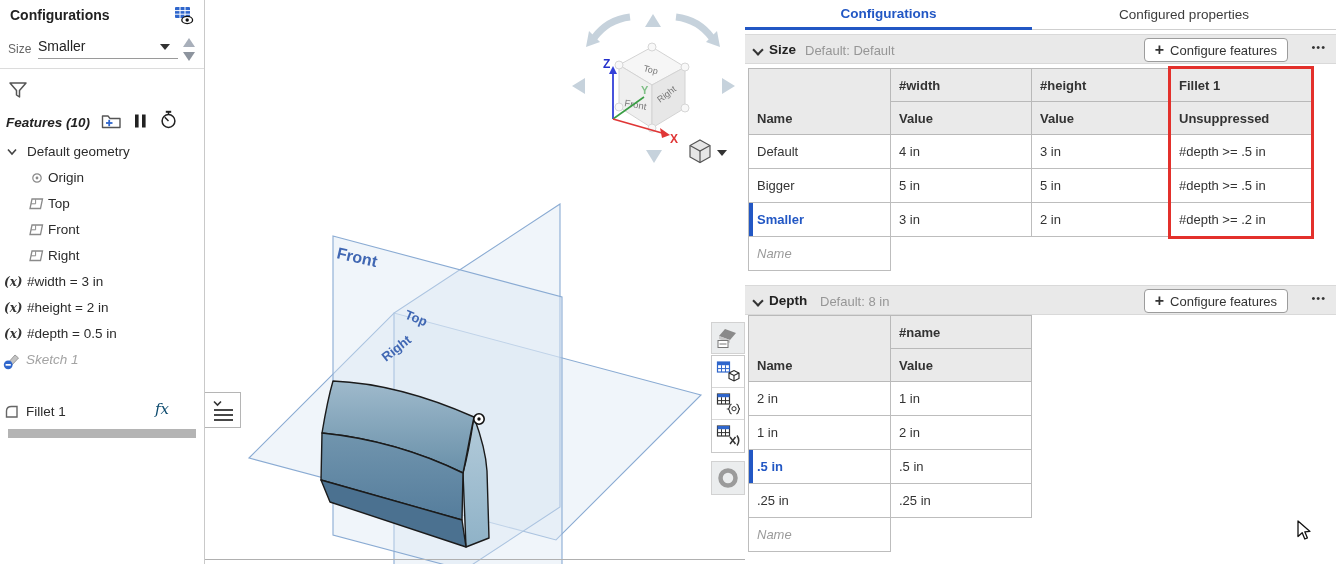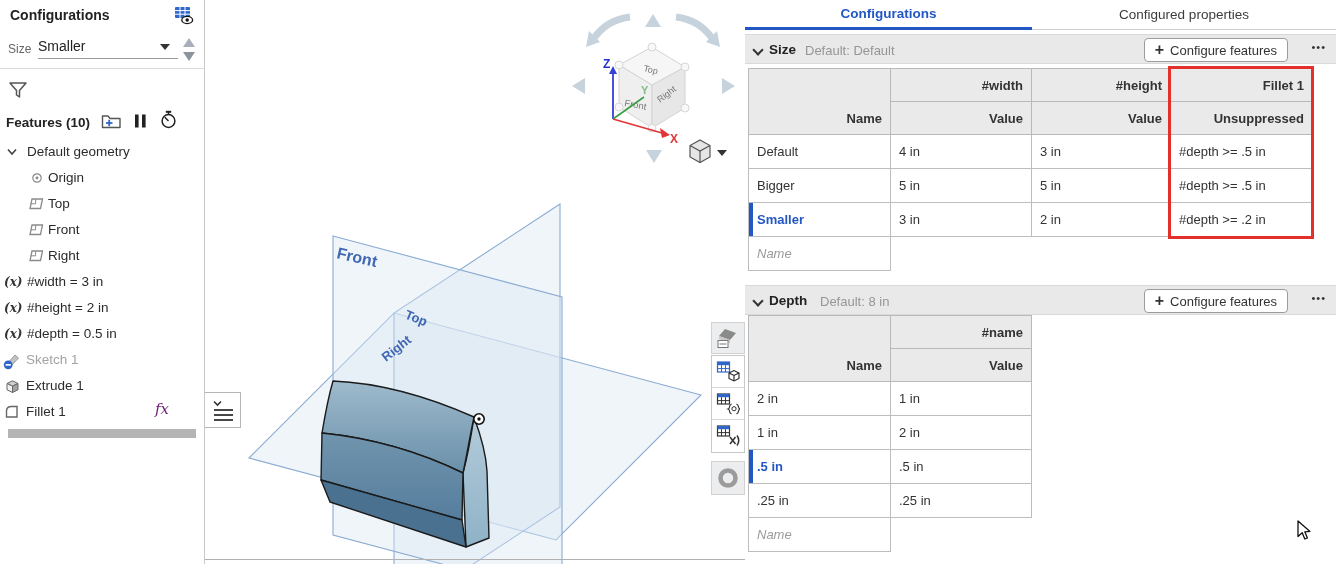--- a/index.html
+++ b/index.html
@@ -13,28 +13,28 @@
   .lp-cfg-icon { position:absolute; left:174px; top:5px; }
   .lp-size-label { position:absolute; left:8px; top:42px; font-size:12px; color:#666; }
   .lp-size-value { position:absolute; left:38px; top:38px; width:140px; font-size:14px; color:#222; border-bottom:1px solid #9a9a9a; padding-bottom:4px; cursor:pointer; }
   .lp-size-caret { position:absolute; right:8px; top:6px; width:0; height:0; border-left:5px solid transparent; border-right:5px solid transparent; border-top:6px solid #333; }
   .spinner-up { position:absolute; left:183px; top:38px; width:0; height:0; border-left:6px solid transparent; border-right:6px solid transparent; border-bottom:9px solid #a8afba; }
   .spinner-down { position:absolute; left:183px; top:52px; width:0; height:0; border-left:6px solid transparent; border-right:6px solid transparent; border-top:9px solid #8d949e; }
   .lp-divider { position:absolute; left:0; top:68px; width:204px; height:1px; background:#dcdcdc; }
   .lp-funnel { position:absolute; left:8px; top:80px; }
   .lp-filter { position:absolute; left:36px; top:77px; width:152px; height:27px; border:1px solid #bdbdbd; border-radius:4px; font-family:"Liberation Sans",sans-serif; font-style:italic; font-size:13px; color:#444; padding:0 8px; outline:none; }
   .lp-filter::placeholder { color:#9b9b9b; font-style:italic; }
-  .lp-features { position:absolute; left:6px; top:115px; font-size:13.5px; font-weight:bold; color:#222; }
+  .lp-features { position:absolute; left:6px; top:115px; font-size:13.5px; font-weight:bold; color:#222;font-style:italic; }
   .lp-ficon { position:absolute; top:112px; cursor:pointer; }
   .tree-row { position:absolute; left:0; width:200px; height:22px; font-size:13.5px; color:#2b2b2b; cursor:pointer; white-space:nowrap; }
   .tree-row .ic { position:absolute; top:1px; }
   .tree-row .lbl { position:absolute; top:2px; }
   .var-prefix { font-style:italic; font-family:"DejaVu Serif", serif; font-weight:bold; font-size:12px; color:#333; }
-  .muted { color:#a3a3a3; }
-  .fx-label { position:absolute; left:155px; top:400px; font-family:"DejaVu Serif", serif; font-style:italic; font-size:15px; color:#701a75; }
+  .muted { color:#a3a3a3;font-style:italic; }
+  .fx-label { position:absolute; left:155px; top:400px; font-family:"DejaVu Serif", serif; font-style:italic; font-size:15px; color:#0c4a6e; }
   .lp-scrollbar { position:absolute; left:8px; top:429px; width:188px; height:9px; background:#b4b4b4; cursor:pointer; }
 
   
   #collapse-tab { position:absolute; left:205px; top:392px; width:36px; height:36px; background:#fff; border:1px solid #b5b5b5; border-left:none; display:flex; align-items:center; justify-content:center; cursor:pointer; }
 
   
   #viewport-svg { position:absolute; left:205px; top:0; width:540px; height:564px; }
   #viewport-bottom-line { position:absolute; left:205px; top:559px; width:540px; height:1px; background:#b0b0b0; }
 
   
@@ -53,21 +53,21 @@
   .section-header { position:absolute; left:0; width:591px; height:30px; background:#e9e9e9; border-top:1px solid #d9d9d9; border-bottom:1px solid #d9d9d9; }
   .sec-chev { position:absolute; left:9px; top:11px; width:8px; height:8px; border-left:2px solid #333; border-bottom:2px solid #333; transform:rotate(-45deg); cursor:pointer; }
   .sec-title { position:absolute; left:24px; top:7px; font-size:13.5px; font-weight:bold; color:#222; }
   .sec-default { position:absolute; top:8px; font-size:13px; color:#969696; }
   .cfg-btn { position:absolute; right:48px; top:3px; height:24px; background:#fff; border:1px solid #9c9c9c; border-radius:4px; display:flex; align-items:center; gap:6px; padding:0 10px; font-size:13px; color:#333; cursor:pointer; }
   .cfg-btn .plus { font-size:16px; font-weight:bold; line-height:1; }
   .sec-ellipsis { position:absolute; right:10px; top:6px; font-size:11px; letter-spacing:1px; color:#333; cursor:pointer; }
 
   table.cfg-table { position:absolute; border-collapse:collapse; table-layout:fixed; font-size:13px; color:#333; }
   .cfg-table td { border:1px solid #bdbdbd; padding:0 8px; height:33px; background:#fff; overflow:hidden; white-space:nowrap; }
-  .cfg-table tr.hdr td { background:#eaeaea; font-weight:bold; text-align:right; border-color:#b9b9b9; }
+  .cfg-table tr.hdr td { background:#eaeaea; font-weight:bold; text-align:left; border-color:#b9b9b9; }
   .cfg-table td.name-hdr { vertical-align:bottom; padding-bottom:8px; }
   .cfg-table tr.data td { height:34px; }
   .cfg-table tr.sel td:first-child { box-shadow:inset 4px 0 0 #2257c4; color:#2257c4; font-weight:bold; }
   .cfg-table td.ph { color:#9b9b9b; font-style:italic; height:34px; }
   .cfg-table td.empty { border:none; background:transparent; }
   #red-box { position:absolute; left:1168px; top:66px; width:146px; height:173px; border:3px solid #e3302b; pointer-events:none; }
 
   #mouse-cursor { position:absolute; left:1296px; top:520px; pointer-events:none; }
 </style>
 </head>
@@ -164,28 +164,20 @@
       <span class="lbl" style="left:27px">#depth = 0.5 in</span>
     </div>
     <div class="tree-row" style="top:350px">
       <span class="ic" style="left:3px;top:2px"><svg width="19" height="18">
             <path d="M4,12 L12,3 L15.5,6 L7,15 Z" fill="#c3c3c3" stroke="#9a9a9a" stroke-width="1"></path>
             <circle cx="5.2" cy="12.8" r="4.4" fill="#2f66cc"></circle>
             <rect x="2.6" y="12" width="5.2" height="1.7" fill="#fff"></rect>
           </svg></span>
       <span class="lbl muted" style="left:26px">Sketch 1</span>
     </div>
-    <div class="tree-row" style="top:376px">
-      <span class="ic" style="left:4px;top:2px"><svg width="17" height="17">
-            <polygon points="3,5.5 8.5,2.8 14,5.5 8.5,8.2" fill="#cfcfcf" stroke="#666" stroke-width="1"></polygon>
-            <polygon points="3,5.5 8.5,8.2 8.5,14.5 3,11.8" fill="#f0f0f0" stroke="#666" stroke-width="1"></polygon>
-            <polygon points="14,5.5 8.5,8.2 8.5,14.5 14,11.8" fill="#a3a3a3" stroke="#666" stroke-width="1"></polygon>
-          </svg></span>
-      <span class="lbl" style="left:26px">Extrude 1</span>
-    </div>
     <div class="tree-row" style="top:402px">
       <span class="ic" style="left:4px;top:2px"><svg width="16" height="15">
             <path d="M2.5,13 L2.5,7 Q2.5,2.5 7.5,2.5 L13,2.5 L13,13 Z" fill="#fff" stroke="#666" stroke-width="1.4"></path>
           </svg></span>
       <span class="lbl" style="left:26px">Fillet 1</span>
     </div>
     <div class="fx-label">fx</div>
     <div class="lp-scrollbar"></div>
   </div>
 

